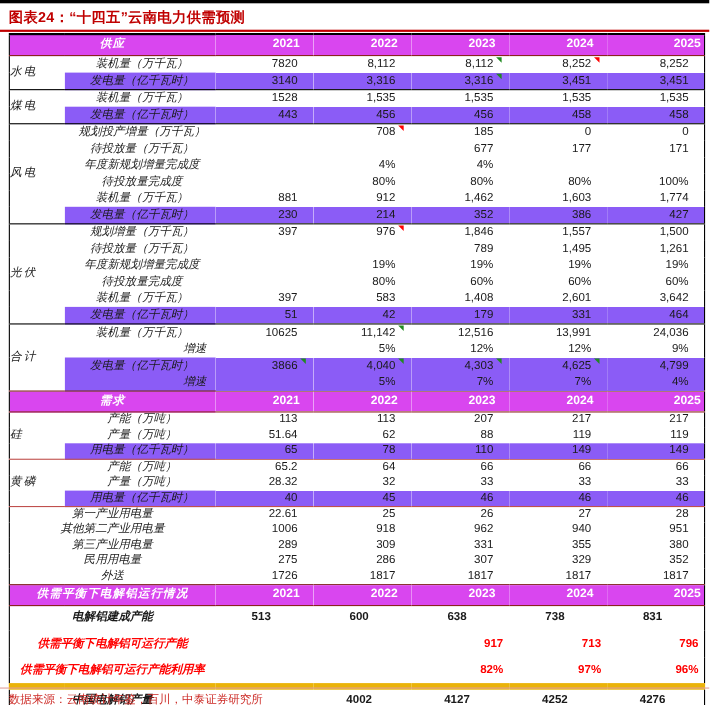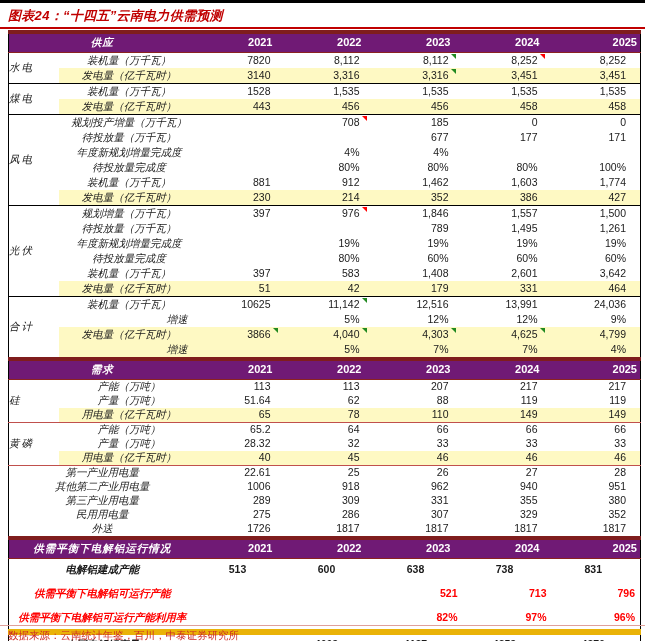--- a/index.html
+++ b/index.html
@@ -1,35 +1,35 @@
 <!DOCTYPE html>
 <html><head>
 <meta charset="utf-8">
 <style>
   html,body{margin:0;padding:0;}
   body{width:645px;height:641px;background:#ffffff;font-family:"Liberation Sans",sans-serif;overflow:hidden;}
   .page{position:relative;width:645px;height:641px;background:#fff;}
   .topbar{position:absolute;left:0;top:0;width:645px;height:3px;background:#000;}
-  .title{position:absolute;left:8px;top:7px;font-size:13px;font-weight:bold;font-style:italic;color:#c00000;letter-spacing:.3px;white-space:nowrap;}
+  .title{position:absolute;left:8px;top:7px;font-size:13px;font-weight:bold;color:#c00000;letter-spacing:.3px;white-space:nowrap;}
   .title-rule{position:absolute;left:0;top:27px;width:645px;height:2px;background:#c00000;}
   table.main{position:absolute;left:8px;top:30px;width:633px;border-collapse:collapse;table-layout:fixed;
              border-left:1px solid #000;border-right:1px solid #000;border-top:2px solid #000;border-bottom:2px solid #000;}
   col.c-cat{width:50px;}  col.c-lbl{width:137px;}  col.c-y{width:89px;}
   td{padding:0;vertical-align:middle;font-size:10.5px;color:#1a1a1a;height:15px;line-height:1.05;}
   td.cat{text-align:left;font-style:italic;letter-spacing:2px;font-size:10.5px;}
   td.lbl{text-align:center;padding-left:4px;font-style:italic;white-space:nowrap;}
   td.lbl.lbl-r{text-align:right;padding-right:8px;}
   td.lbl.lbl-c{text-align:center;padding-left:0;}
   td.val{text-align:right;padding-right:14px;position:relative;white-space:nowrap;font-family:"Liberation Sans",sans-serif;}
   tr.h14 td{height:14px;}
-  tr.shade td.lbl, tr.shade td.val{background:#fef9c3;}
+  tr.shade td.lbl, tr.shade td.val{background:#8b5cf6;}
   tr.bt-black td{border-top:1px solid #000;}
   tr.bt-red td{border-top:1px solid #c0504d;}
-  tr.banner td{background:#701a75;color:#ffffff;font-weight:bold;height:18px;
-               border-top:4px solid #7f1d1d;border-bottom:1px solid #8b2320;font-style:normal;}
+  tr.banner td{background:#d946ef;color:#ffffff;font-weight:bold;height:18px;
+               border-top:1px solid #7f1d1d;border-bottom:1px solid #8b2320;font-style:normal;}
   tr.banner td.b-label{text-align:center;font-size:10.5px;letter-spacing:1px;font-style:italic;}
   tr.banner td.val{font-size:11px;padding-right:12px;}
   tr.banner td.val:last-child{padding-right:3px;}
   tr.bold-row td{font-weight:bold;}
   tr.bold-row td.val{padding-right:5px;text-align:center;}
   tr.red-row td.lbl{color:#ff0000;font-weight:bold;}
   tr.red-row td.val{color:#ff0000;font-weight:bold;padding-right:5px;}
   tr.h22 td{height:22px;} tr.h25 td{height:25px;margin-top:41px;} tr.h23 td{height:23px;} tr.h19 td{height:19px;}
   tr.china-row td{border-top:6px solid #eab308;}
   .flag{position:absolute;top:1px;width:0;height:0;border-left:5px solid transparent;}
@@ -341,21 +341,21 @@
           <td class="val">513</td>
           <td class="val">600</td>
           <td class="val">638</td>
           <td class="val">738</td>
           <td class="val">831</td>
         </tr>
         <tr class="red-row h25">
           <td class="lbl lbl-c" colspan="2">供需平衡下电解铝可运行产能</td>
           <td class="val"></td>
           <td class="val"></td>
-          <td class="val">521</td>
+          <td class="val">917</td>
           <td class="val">713</td>
           <td class="val">796</td>
         </tr>
         <tr class="red-row h23">
           <td class="lbl lbl-c" colspan="2">供需平衡下电解铝可运行产能利用率</td>
           <td class="val"></td>
           <td class="val"></td>
           <td class="val">82%</td>
           <td class="val">97%</td>
           <td class="val">96%</td>

